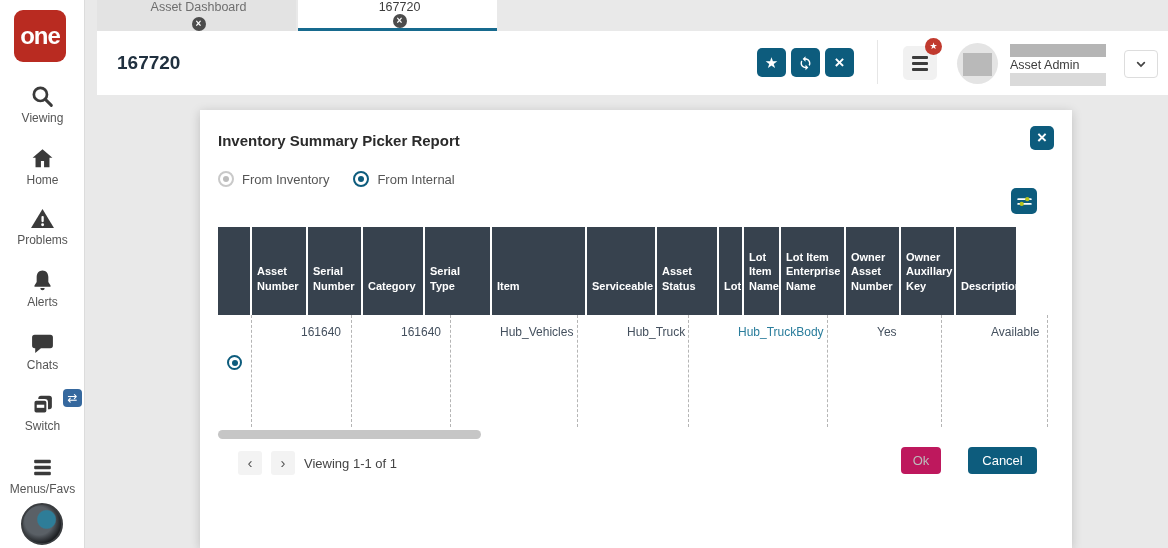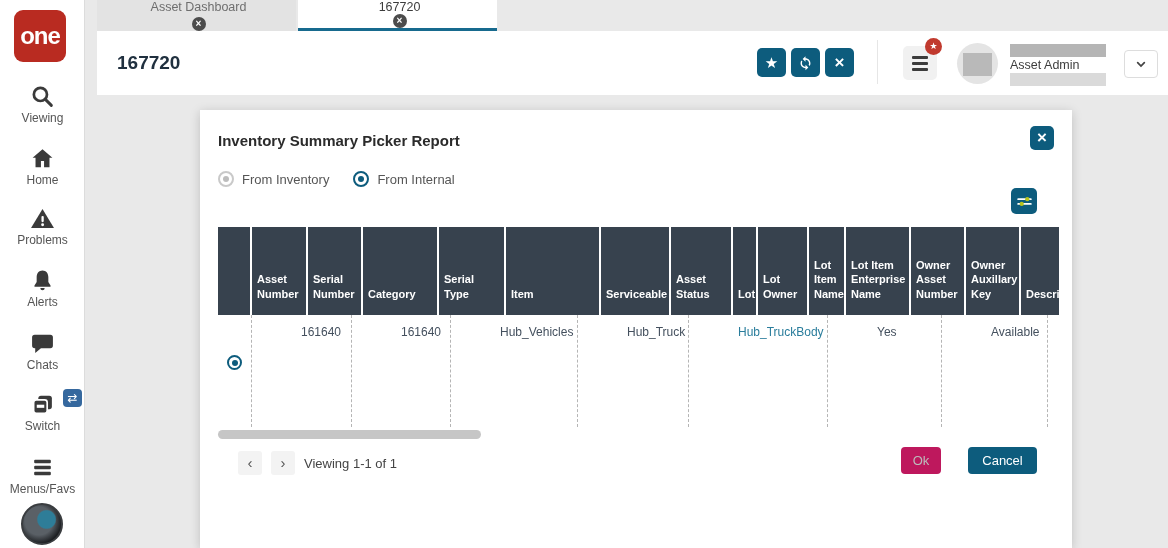--- a/index.html
+++ b/index.html
@@ -66,21 +66,21 @@
   .radio.sel{border-color:var(--accent);}
   .radio.sel::after{background:var(--accent);}
   .radio-label{font-size:13px;color:#565656;}
   .filter-btn{left:811px;top:78px;width:26px;height:26px;background:var(--accent);border-radius:5px;border:none;
        display:flex;align-items:center;justify-content:center;}
 
   
   .tbl{left:18px;top:117px;width:841px;overflow:hidden;}
   .thead{display:flex;height:88px;}
   .th{background:var(--table-header);border-right:2px solid #fff;display:flex;align-items:flex-end;
-      padding:14px 5px;flex:none;}
+      padding:22px 5px;flex:none;}
   .th span{color:#fff;font-size:11px;font-weight:700;line-height:1.3;}
   .th:last-child span{white-space:nowrap;}
   .tr{display:flex;height:112px;gap:44px;}
   .td{border-right:1px dashed #b5b5b5;padding:10px 5px 0;flex:none;font-size:12px;color:#44505e;overflow:hidden;}
   .td.pre{white-space:pre-line;line-height:2.05;}
   .td .link{color:var(--link);cursor:pointer;}
   .row-radio{margin:40px auto 0;display:block;width:15px;height:15px;}
   .row-radio::after{left:2.5px;top:2.5px;}
 
   .hscroll{left:18px;top:320px;width:263px;height:9px;background:#c6c6c6;border-radius:5px;}
@@ -240,40 +240,37 @@
     <div class="thead">
         <div class="th" style="width: 34px;">
           <span></span>
         </div>
         <div class="th" style="width: 56px;">
           <span>Asset Number</span>
         </div>
         <div class="th" style="width: 55px;">
           <span>Serial Number</span>
         </div>
-        <div class="th" style="width: 76px;">
+        <div class="th" style="width: 62px;">
           <span>Category</span>
         </div>
         <div class="th" style="width: 67px;">
           <span>Serial Type</span>
         </div>
         <div class="th" style="width: 95px;">
           <span>Item</span>
         </div>
         <div class="th" style="width: 70px;">
           <span>Serviceable</span>
         </div>
         <div class="th" style="width: 62px;">
           <span>Asset Status</span>
         </div>
         <div class="th" style="width: 25px;">
           <span>Lot</span>
-        </div>
-        <div class="th" style="width: 51px;">
-          <span>Lot Owner</span>
         </div>
         <div class="th" style="width: 37px;">
           <span>Lot Item Name</span>
         </div>
         <div class="th" style="width: 65px;">
           <span>Lot Item Enterprise Name</span>
         </div>
         <div class="th" style="width: 55px;">
           <span>Owner Asset Number</span>
         </div>

